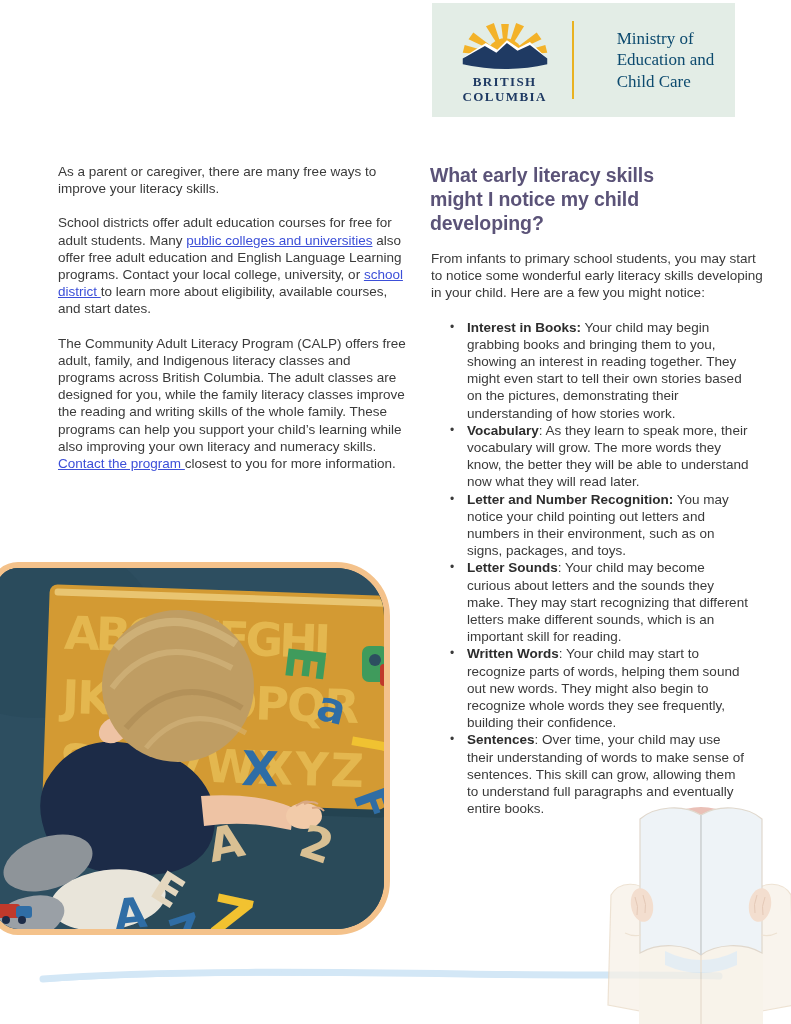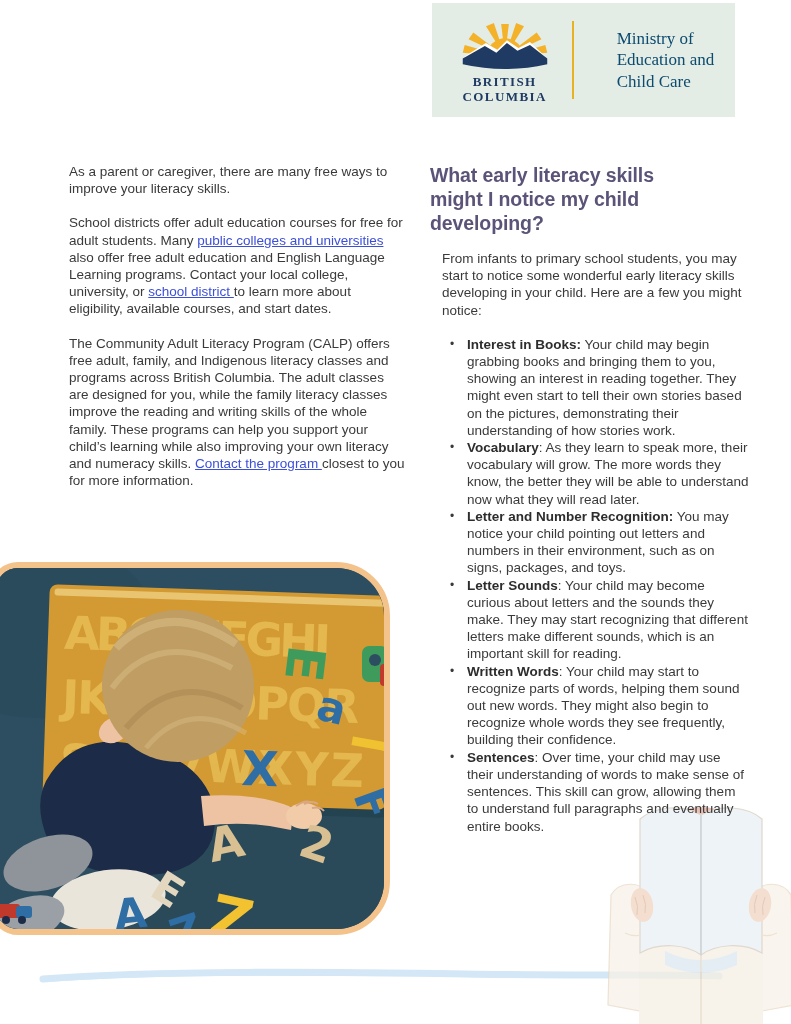--- a/index.html
+++ b/index.html
@@ -32,21 +32,21 @@
   
   .col { position:absolute; top:163px; z-index:3; }
   .col-left  { left:57px;  width:350px; }
   .col-right { left:430px; width:336px; }
   h2.section-heading {
     font-size:19.5px; line-height:23.5px; font-weight:700;
     color:#5b5378; margin:0 0 13px 0; letter-spacing:-0.1px;
   }
   .col-right h2.section-heading { max-width:264px; line-height:24px; margin-bottom:15px; }
   .body-text, .col-right li { font-size:13.5px; line-height:17.2px; color:#3a3a3a; }
-  .body-text { margin:0 0 17px 12px; }
+  .body-text { margin:0 0 17px 1px; }
   a.lnk { color:#3c4fd8; text-decoration:underline; cursor:pointer; }
   .col-right ul { list-style:none; margin:16px; padding:0; }
   .col-right li { position:relative; padding-left:21px; }
   .col-right li::before {
     content:"\2022"; position:absolute; left:4px; top:0; font-size:12px; color:#3a3a3a;
   }
   .col-right li b { font-weight:700; color:#2d2d2d; }
   
   .photo-frame {
     position:absolute; left:-10px; top:562px; width:400px; height:373px;

